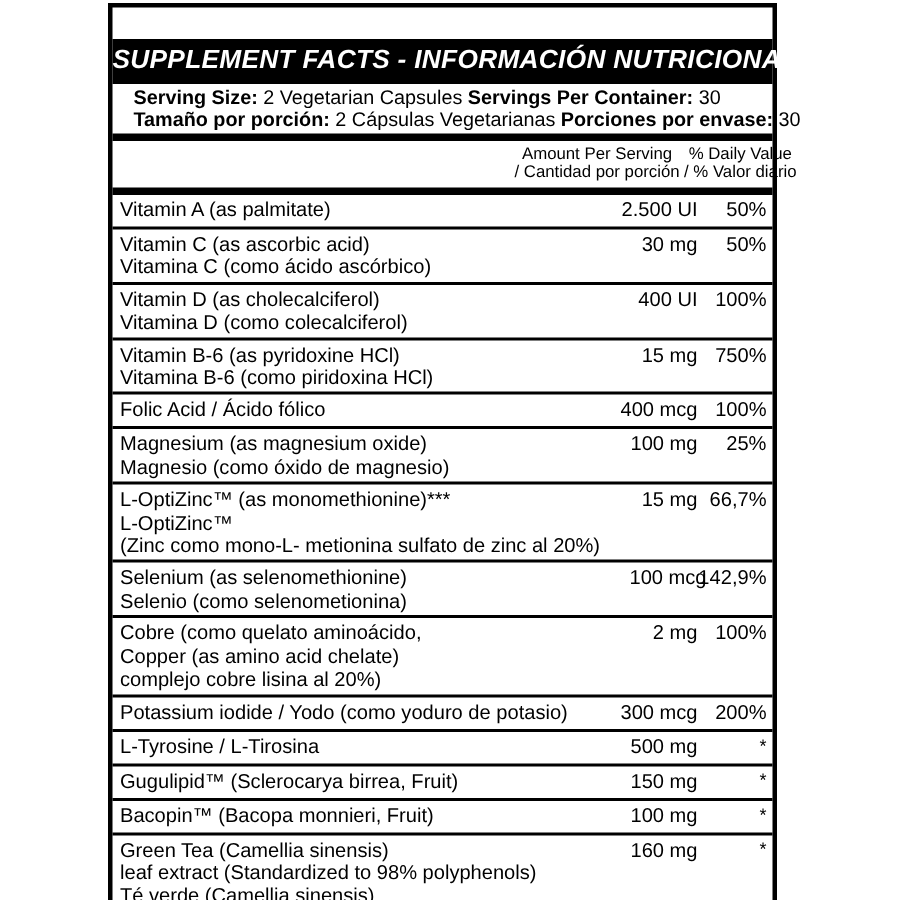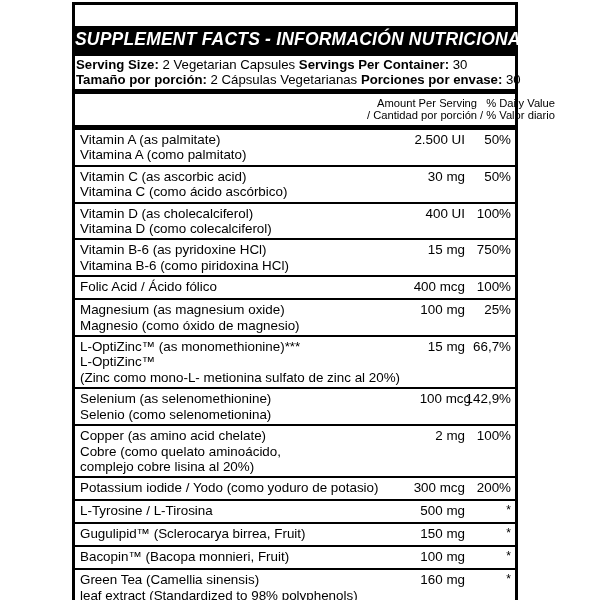--- a/index.html
+++ b/index.html
@@ -36,44 +36,44 @@
     letter-spacing: 0.2px;
     padding: 3px 0 4px 0;
     white-space: nowrap;
     margin-top: 21px;
   }
 
   
   .serving-block {
     border-top: 2px solid #000;
     border-bottom: 5px solid #000;
-    padding: 2px 4px 2px 1px;
+    padding: 2px 4px 2px 14px;
     font-size: 13.2px;
     line-height: 14.5px;
   }
   .serving-line { white-space: nowrap; }
   .serving-line b { font-weight: bold; }
 
   
   .col-head {
     border-bottom: 5px solid #000;
     height: 31px;
     position: relative;
   }
   .col-head .ch-amount,
   .col-head .ch-dv {
     position: absolute;
     font-size: 11.2px;
     line-height: 12.4px;
     top: 3px;
-    text-align: right;
+    text-align: center;
   }
   .col-head .ch-amount { left: 268px; }
   .col-head .ch-dv { left: 381px; }
-  .ch-l2 { white-space: nowrap; margin-left: 24px; }
+  .ch-l2 { white-space: nowrap; }
 
   
   .row {
     position: relative;
     border-bottom: 2px solid #000;
     padding: 2px 0 2px 5px;
     min-height: 17px;
   }
   .row:last-of-type { border-bottom: none; }
   .name {
@@ -121,21 +121,20 @@
     <div class="ch-dv">
       <div class="ch-l1">% Daily Value</div>
       <div class="ch-l2">/ % Valor diario</div>
     </div>
   </div>
 
   <div id="rows">
       <div class="row">
         <div class="name">
           <div class="nline">Vitamin A (as palmitate)</div>
-          <div class="nline">Vitamina A (como palmitato)</div>
         </div>
         <div class="amount">2.500 UI</div>
         <div class="dv">50%</div>
       </div>
       <div class="row">
         <div class="name">
           <div class="nline">Vitamin C (as ascorbic acid)</div>
           <div class="nline">Vitamina C (como ácido ascórbico)</div>
         </div>
         <div class="amount">30 mg</div>
@@ -184,22 +183,22 @@
       <div class="row tight">
         <div class="name">
           <div class="nline">Selenium (as selenomethionine)</div>
           <div class="nline">Selenio (como selenometionina)</div>
         </div>
         <div class="amount">100 mcg</div>
         <div class="dv">142,9%</div>
       </div>
       <div class="row">
         <div class="name">
+          <div class="nline">Cobre (como quelato aminoácido,</div>
           <div class="nline">Copper (as amino acid chelate)</div>
-          <div class="nline">Cobre (como quelato aminoácido,</div>
           <div class="nline">complejo cobre lisina al 20%)</div>
         </div>
         <div class="amount">2 mg</div>
         <div class="dv">100%</div>
       </div>
       <div class="row">
         <div class="name">
           <div class="nline">Potassium iodide / Yodo (como yoduro de potasio)</div>
         </div>
         <div class="amount">300 mcg</div>

